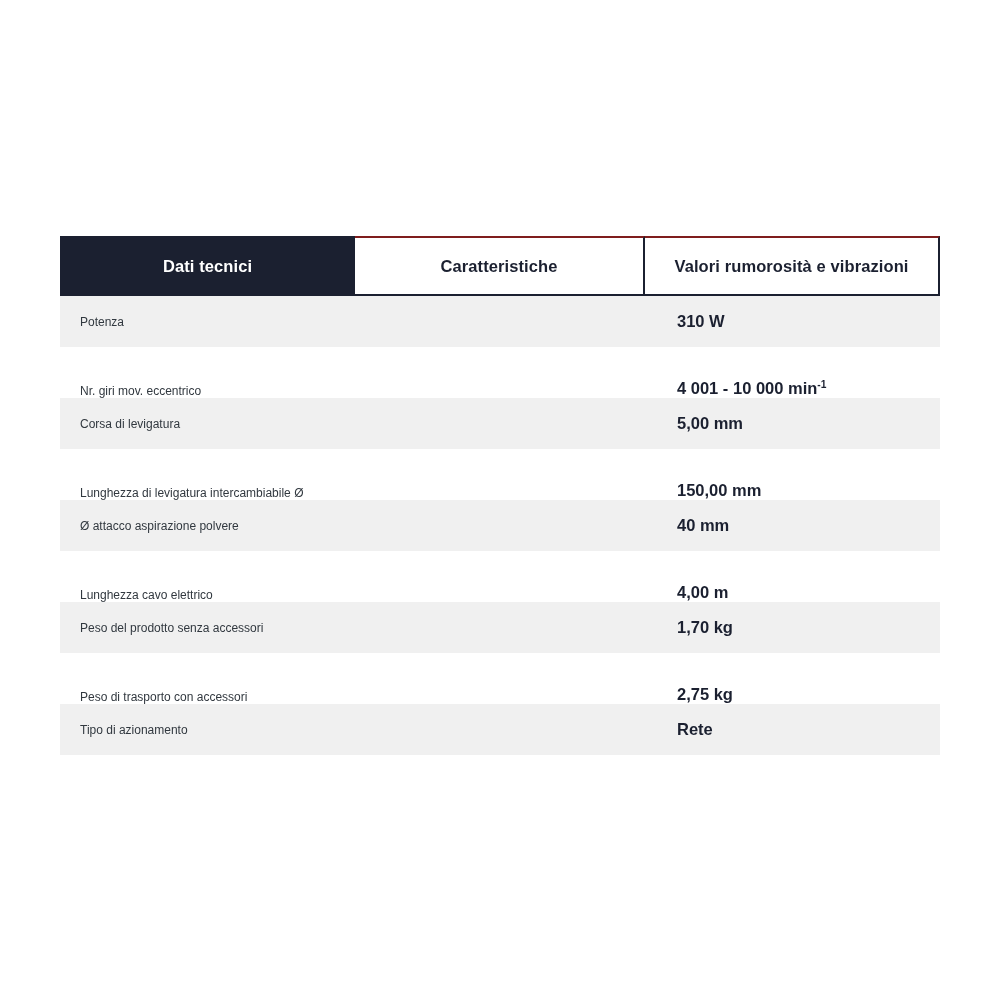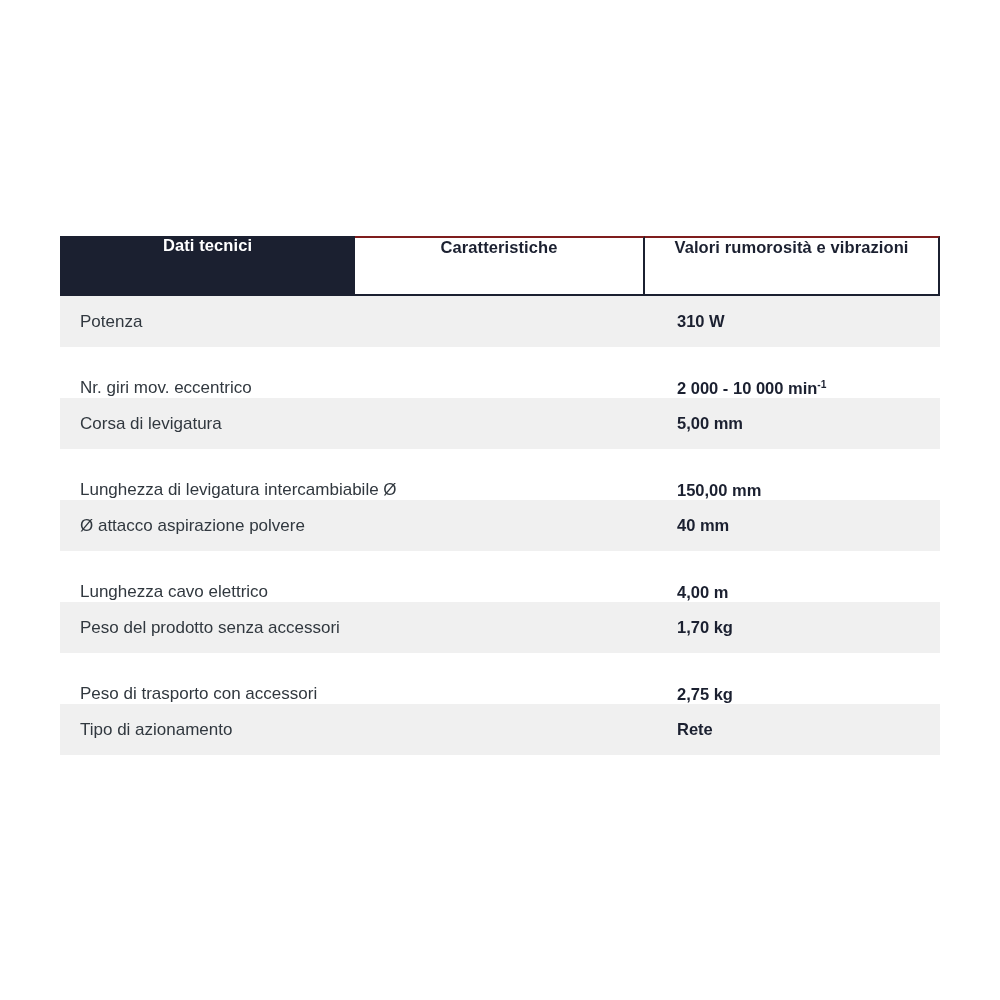--- a/index.html
+++ b/index.html
@@ -26,20 +26,21 @@
   .tab-strip {
     display: flex;
     align-items: stretch;
     height: 60px;
     box-sizing: border-box;
   }
 
   .tab {
     box-sizing: border-box;
     display: flex;
+    align-items: center;
     justify-content: center;
     text-align: center;
     font-size: 16.5px;
     font-weight: bold;
     letter-spacing: 0.1px;
     line-height: 1.15;
     padding: 0 14px;
     user-select: none;
   }
 
@@ -81,21 +82,21 @@
   }
 
   .row-odd  { background: #f0f0f0; }
   .row-even { background: #ffffff; align-items: flex-end; }
 
   .cell-label {
     flex: 0 0 617px;
     width: 617px;
     box-sizing: border-box;
     padding-left: 20px;
-    font-size: 17px;
+    font-size: 12px;
     font-weight: normal;
     color: #31383f;
     white-space: nowrap;
     overflow: hidden;
   }
 
   .cell-value {
     flex: 1 1 auto;
     box-sizing: border-box;
     padding-right: 4px;
@@ -129,21 +130,21 @@
     </div>
   </div>
 
   <div class="rows" id="spec-rows">
       <div class="row row-odd">
         <div class="cell-label">Potenza</div>
         <div class="cell-value">310 W</div>
       </div>
       <div class="row row-even">
         <div class="cell-label">Nr. giri mov. eccentrico</div>
-        <div class="cell-value"><span>2 000 - 10 000 min</span><sup>-1</sup></div>
+        <div class="cell-value"><span>4 001 - 10 000 min</span><sup>-1</sup></div>
       </div>
       <div class="row row-odd">
         <div class="cell-label">Corsa di levigatura</div>
         <div class="cell-value">5,00 mm</div>
       </div>
       <div class="row row-even">
         <div class="cell-label">Lunghezza di levigatura intercambiabile Ø</div>
         <div class="cell-value">150,00 mm</div>
       </div>
       <div class="row row-odd">

